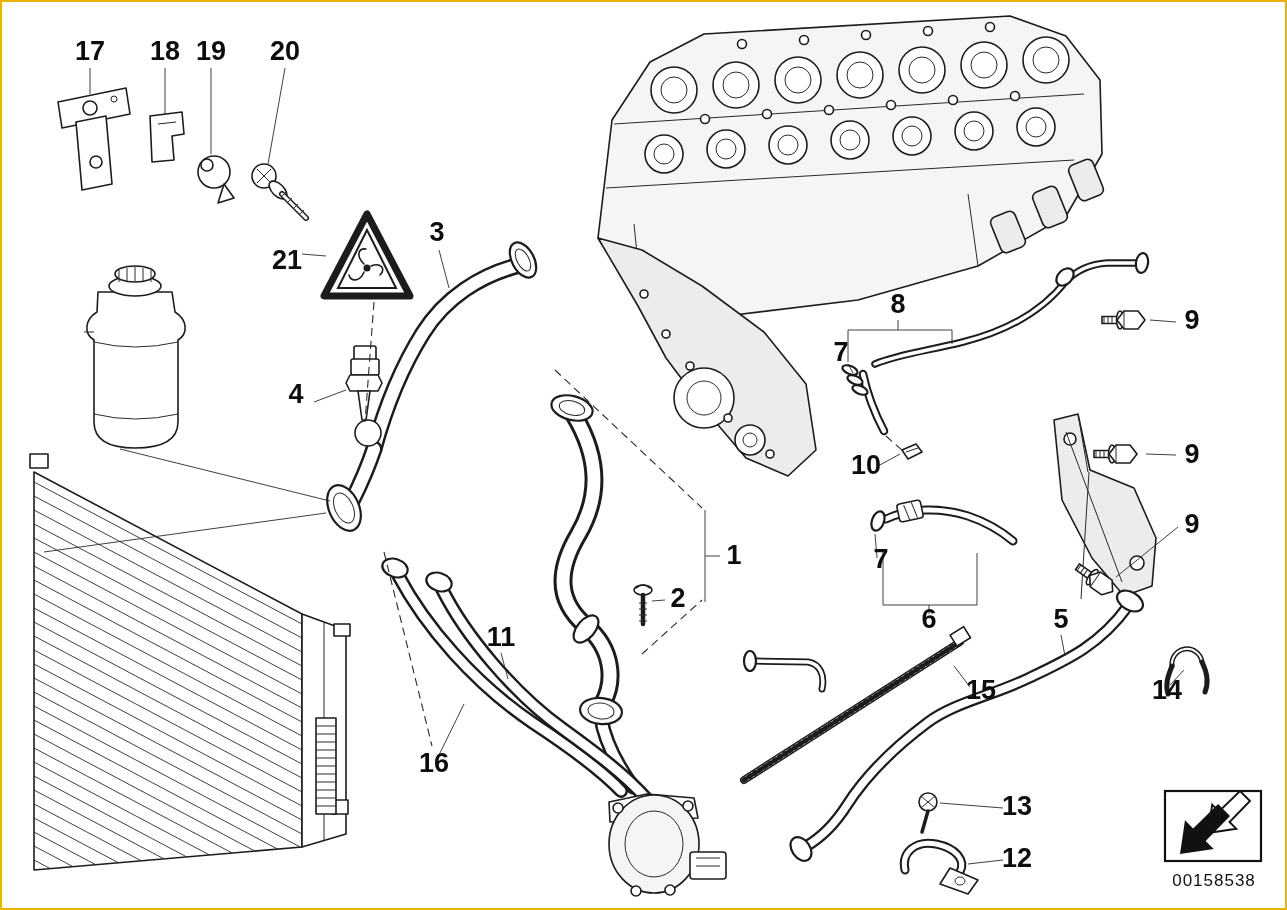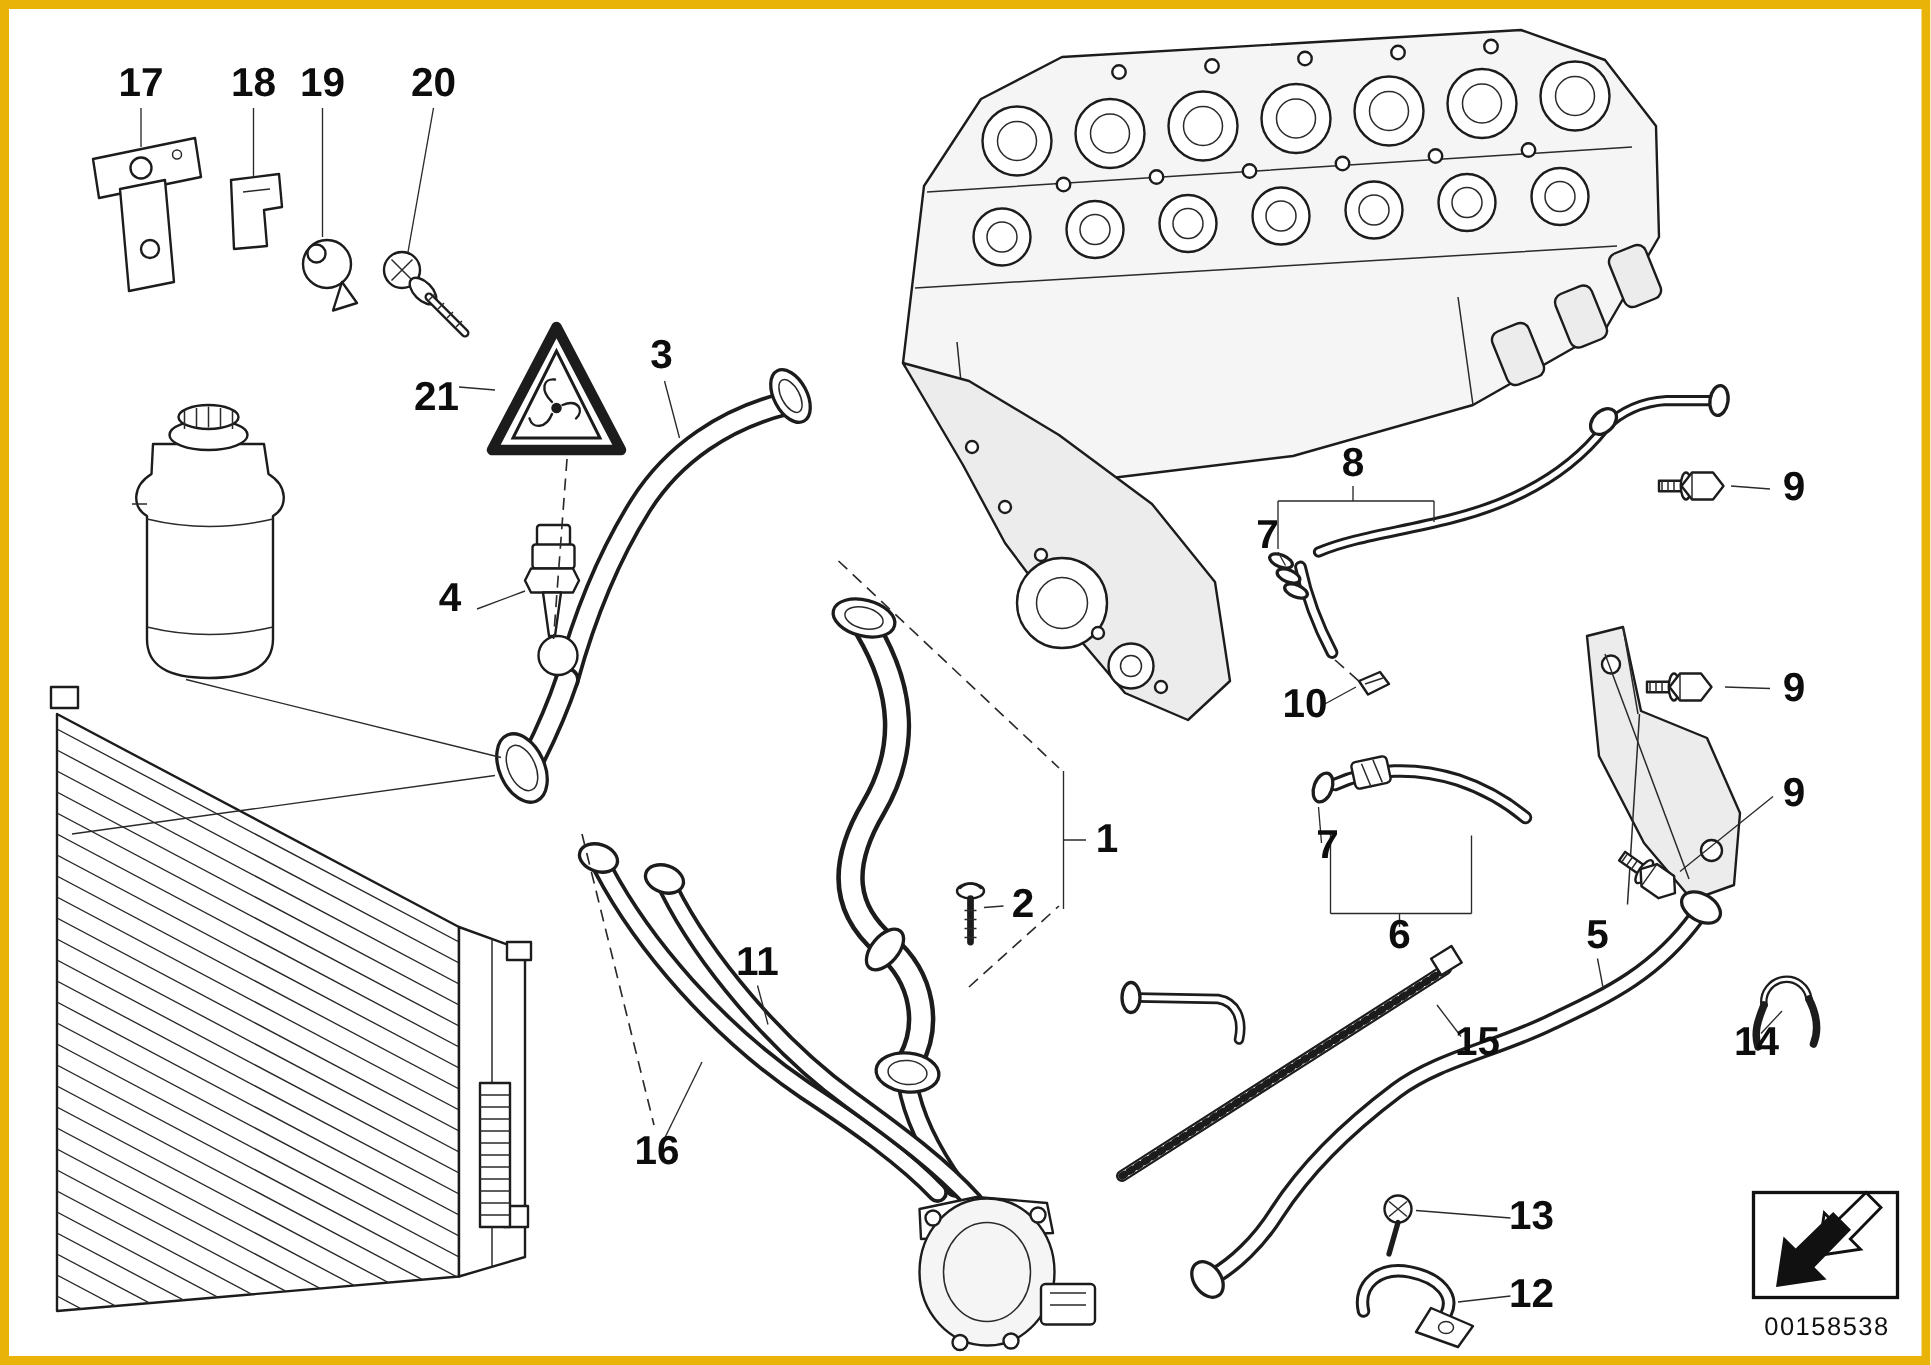--- a/index.html
+++ b/index.html
@@ -1,17 +1,17 @@
 <!DOCTYPE html>
 <html><head>
 <meta charset="utf-8">
 <style>
   html,body{margin:0;padding:0;background:#ffffff}
   .stage{position:relative;width:1287px;height:910px;background:#fff;
-         font-family:"Liberation Sans",sans-serif;box-sizing:border-box;border:6px solid #eab308;overflow:hidden}
+         font-family:"Liberation Sans",sans-serif;box-sizing:border-box;border:2px solid #eab308;overflow:hidden}
   svg{display:block}
   .ln{stroke:#1c1c1c;stroke-width:1.6;fill:none;stroke-linejoin:round;stroke-linecap:round}
   .thin{stroke:#2a2a2a;stroke-width:1;fill:none}
   .hair{stroke:#2a2a2a;stroke-width:.9;fill:none}
   .dash{stroke:#2a2a2a;stroke-width:1.1;fill:none;stroke-dasharray:8 5}
   .fillw{fill:#fff}
   .fillA{fill:#f5f5f5}
   .fillB{fill:#ececec}
   .hO{stroke:#1c1c1c;fill:none;stroke-linecap:round}
   .hI{stroke:#fff;fill:none;stroke-linecap:round}

